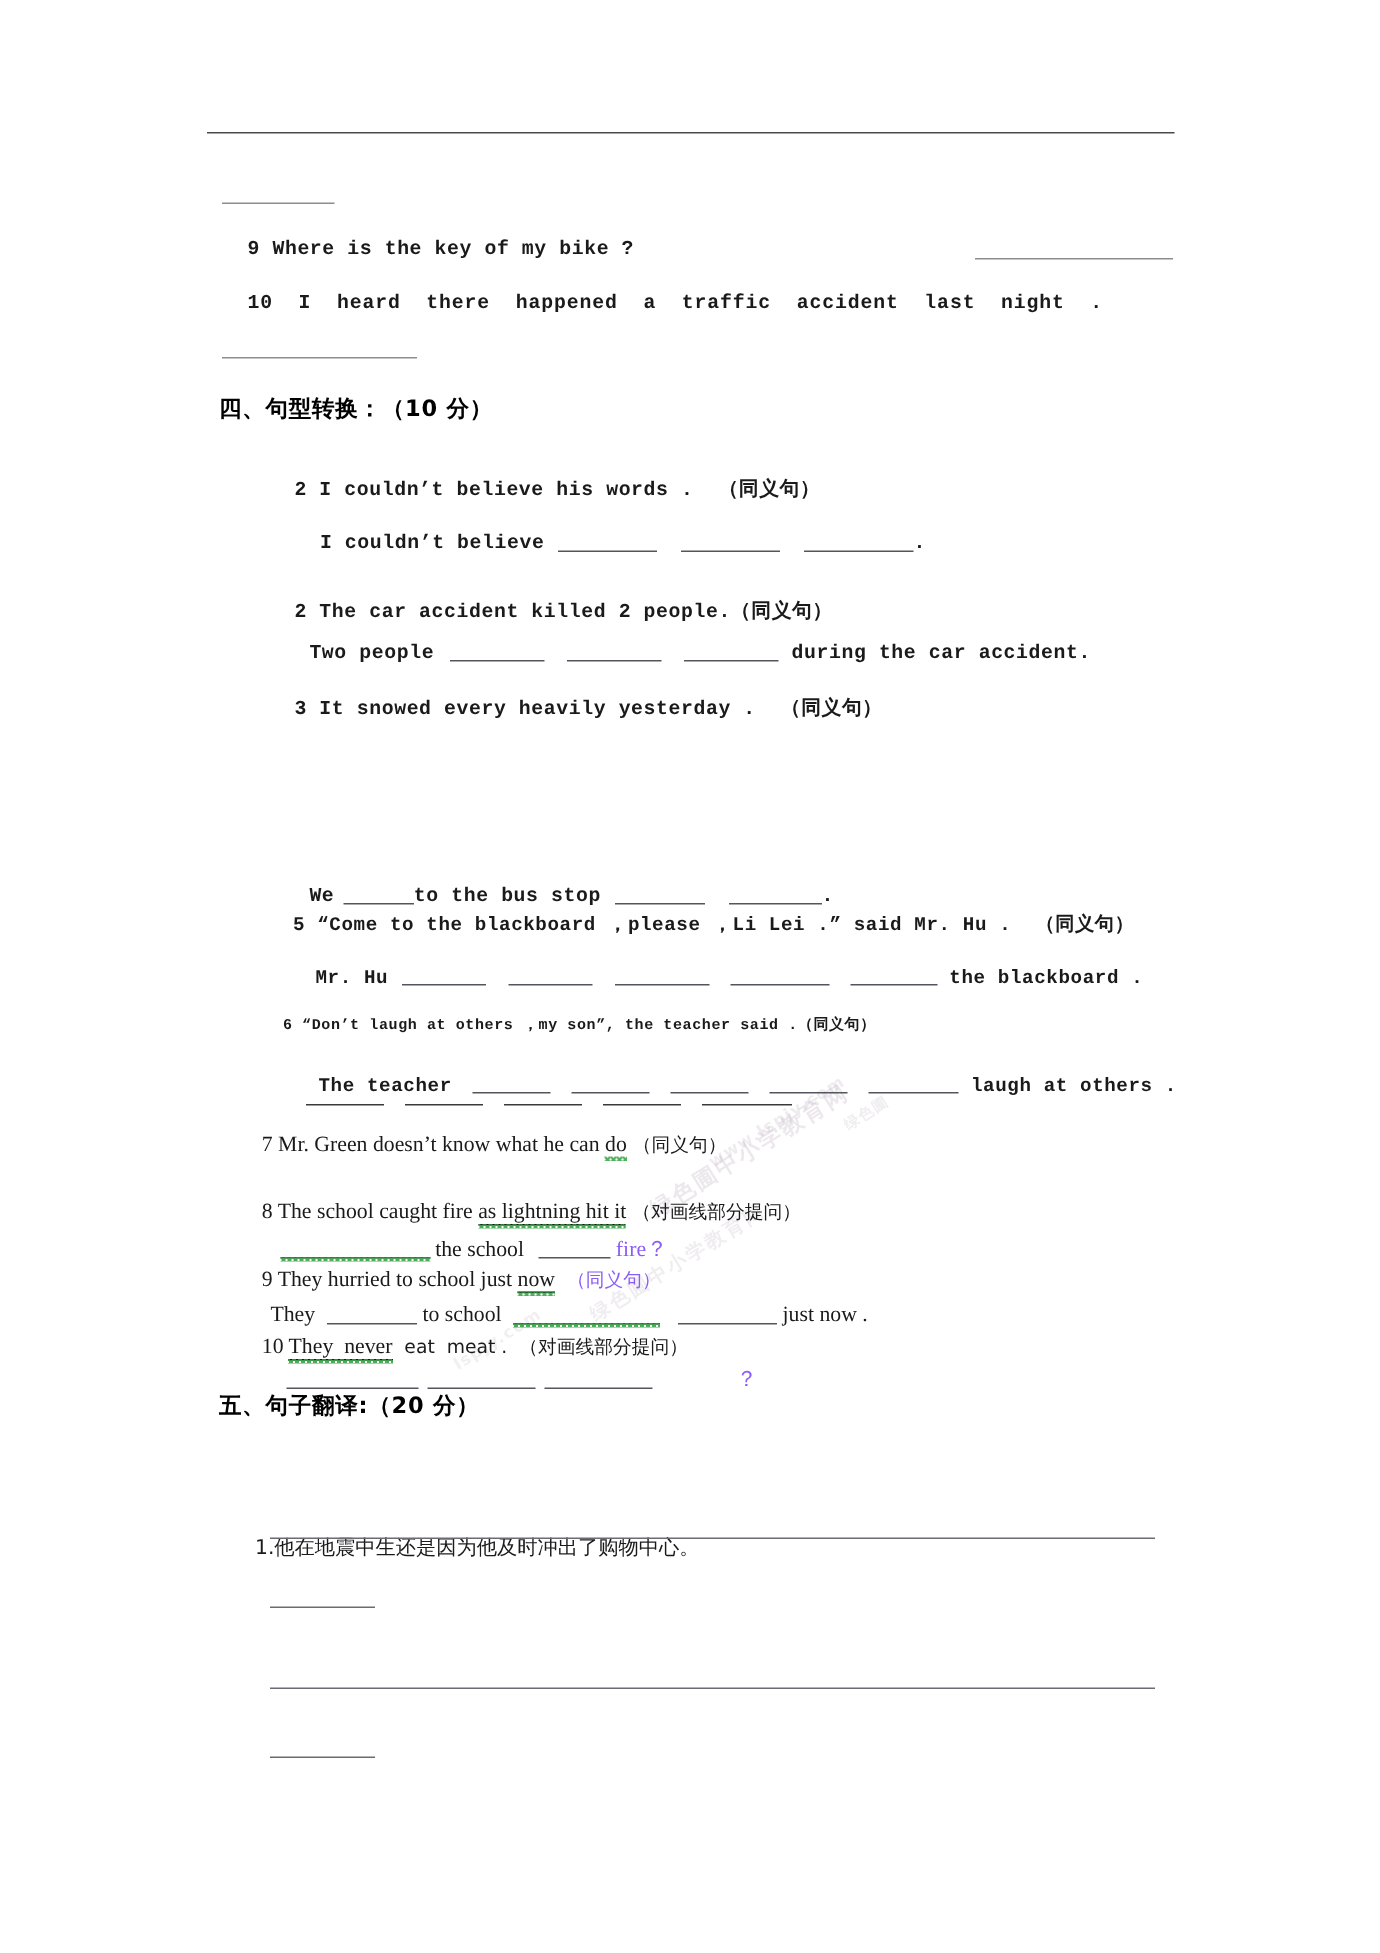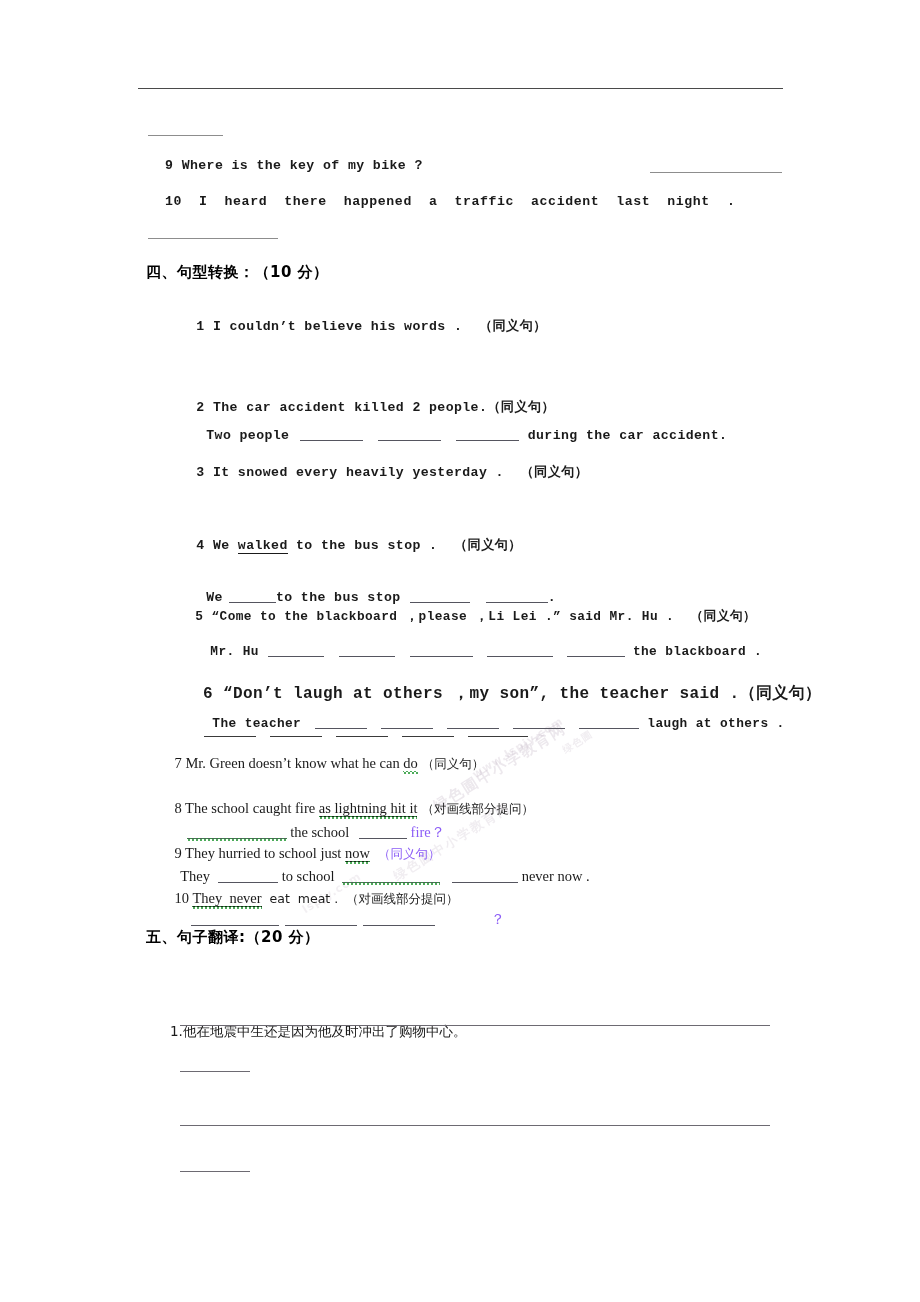--- a/index.html
+++ b/index.html
@@ -92,49 +92,49 @@
 
   <div class="blankline" style="left:650px;top:172px;width:132px;"></div>
 
   <div class="row mono q" style="left:165px;top:194px;letter-spacing:.6px;">10  I  heard  there  happened  a  traffic  accident  last  night  .</div>
 
   <div class="blankline" style="left:148px;top:238px;width:130px;"></div>
 
   <div class="heading" style="left:146px;top:263px;">四、句型转换：（10 分）</div>
 
   <div class="row mono q" style="left:163px;top:302px;">
-    <span>1 I couldn’t believe his words .  （同义句）</span>
+    <span>2 I couldn’t believe his words .  （同义句）</span>
+  </div>
+  <div class="row mono q" style="left:180px;top:339px;">
+    <span>I couldn’t believe</span><span class="bl" style="width:66px;margin-left:9px;"></span><span class="bl" style="width:66px;margin-left:16px;"></span><span class="bl" style="width:73px;margin-left:16px;"></span><span>.</span>
   </div>
 
   <div class="row mono q" style="left:163px;top:383px;">
     <span>2 The car accident killed 2 people.（同义句）</span>
   </div>
   <div class="row mono q" style="left:173px;top:412px;">
     <span>Two people</span><span class="bl" style="width:63px;margin-left:11px;"></span><span class="bl" style="width:63px;margin-left:15px;"></span><span class="bl" style="width:63px;margin-left:15px;"></span> <span>during the car accident.</span>
   </div>
 
   <div class="row mono q" style="left:163px;top:448px;">
     <span>3 It snowed every heavily yesterday .  （同义句）</span>
   </div>
 
-  <div class="row mono q" style="left:163px;top:521px;">
-    <span>4 We </span><u class="plain">walked</u><span> to the bus stop .  （同义句）</span>
-  </div>
   <div class="row mono q" style="left:173px;top:574px;text-align:center;">
     <span>We</span><span class="bl" style="width:47px;margin-left:6px;"></span><span>to the bus stop</span><span class="bl" style="width:60px;margin-left:9px;"></span><span class="bl" style="width:62px;margin-left:16px;"></span><span>.</span>
   </div>
 
   <div class="row mono q" style="left:163px;top:593px;font-size:12.8px;">
     <span>5 “Come to the blackboard ，please ，Li Lei .” said Mr. Hu .  （同义句）</span>
   </div>
   <div class="row mono q" style="left:178px;top:629px;font-size:12.8px;">
     <span>Mr. Hu</span><span class="bl" style="width:56px;margin-left:9px;"></span><span class="bl" style="width:56px;margin-left:15px;"></span><span class="bl" style="width:63px;margin-left:15px;"></span><span class="bl" style="width:66px;margin-left:14px;"></span><span class="bl" style="width:58px;margin-left:14px;"></span> <span>the blackboard .</span>
   </div>
 
-  <div class="row mono q" style="left:163px;top:665px;font-size:16px;">
+  <div class="row mono q" style="left:163px;top:665px;font-size:10px;">
     <span>6 “Don’t laugh at others ，my son”, the teacher said .（同义句）</span>
   </div>
   <div class="row mono q" style="left:180px;top:701px;font-size:12.8px;">
     <span>The teacher</span><span class="bl" style="width:52px;margin-left:14px;"></span><span class="bl" style="width:52px;margin-left:14px;"></span><span class="bl" style="width:52px;margin-left:14px;"></span><span class="bl" style="width:52px;margin-left:14px;"></span><span class="bl" style="width:60px;margin-left:14px;"></span> <span>laugh at others .</span>
   </div>
 
   <div class="stray" style="left:204px;top:727px;">
     <i style="width:52px;"></i><i style="width:52px;margin-left:14px;"></i><i style="width:52px;margin-left:14px;"></i><i style="width:52px;margin-left:14px;"></i><i style="width:60px;margin-left:14px;"></i>
   </div>
 
@@ -146,21 +146,21 @@
     <span>8 The school caught fire </span><u class="plain sq">as lightning hit it</u><span class="cjk-s"> （对画线部分提问）</span>
   </div>
   <div class="row serif" style="left:172px;top:806px;font-size:14.5px;">
     <span class="bl sq" style="width:100px;"></span> <span>the school</span> <span class="bl" style="width:48px;margin-left:6px;"></span> <span class="faint">fire？</span>
   </div>
 
   <div class="row serif" style="left:160px;top:828px;font-size:14.5px;">
     <span>9 They hurried to school just </span><u class="plain sq">now</u><span class="cjk-s faint">  （同义句）</span>
   </div>
   <div class="row serif" style="left:166px;top:851px;font-size:14.5px;">
-    <span>They</span><span class="bl" style="width:60px;margin-left:8px;"></span> <span>to school</span> <span class="bl sq" style="width:98px;margin-left:4px;"></span><span class="bl" style="width:66px;margin-left:12px;"></span> <span>never now .</span>
+    <span>They</span><span class="bl" style="width:60px;margin-left:8px;"></span> <span>to school</span> <span class="bl sq" style="width:98px;margin-left:4px;"></span><span class="bl" style="width:66px;margin-left:12px;"></span> <span>just now .</span>
   </div>
 
   <div class="row serif" style="left:160px;top:873px;font-size:14.5px;">
     <span>10 </span><u class="plain sq">They  never</u><span class="cjk-s">  eat  meat .  （对画线部分提问）</span>
   </div>
   <div class="row serif" style="left:176px;top:893px;font-size:14.5px;">
     <span class="bl" style="width:88px;border-bottom-width:1.8px;"></span><span class="bl" style="width:72px;margin-left:6px;border-bottom-width:1.8px;"></span><span class="bl" style="width:72px;margin-left:6px;border-bottom-width:1.8px;"></span><span class="faint" style="margin-left:56px;">？</span>
   </div>
 
   <div class="heading" style="left:146px;top:928px;">五、句子翻译:（20 分）</div>

